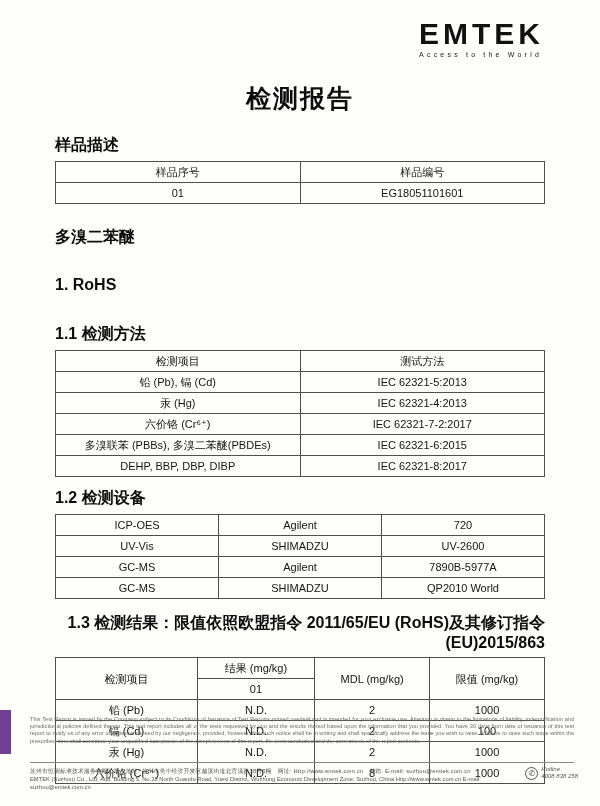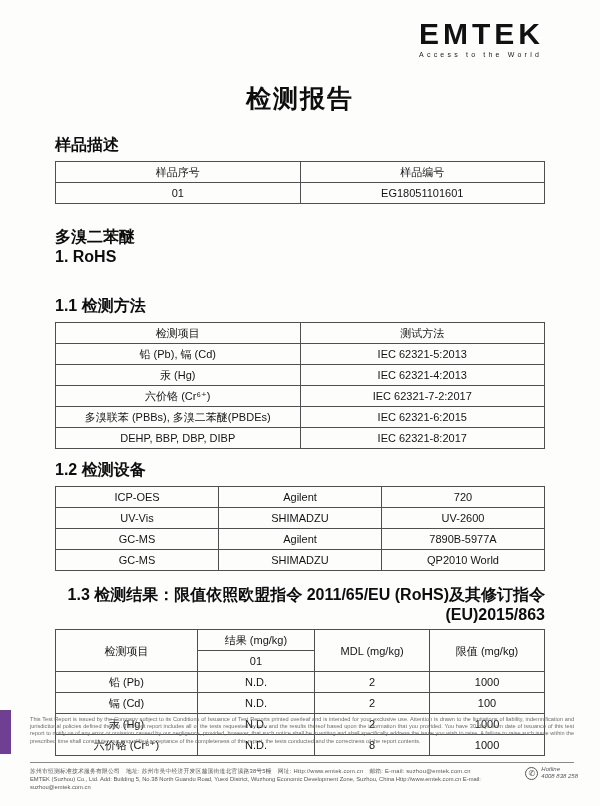--- a/index.html
+++ b/index.html
@@ -28,21 +28,21 @@
     margin:9px 55px 0 55px; font-size:10.5px; color:#111;
   }
   .info-row .mid { flex:1; text-align:center; }
   .info-row .right { white-space:nowrap; }
   
   .sec-heading {
     margin:0 55px; font-size:16px; font-weight:700; color:#0d0d0d;
   }
   .mt22 { margin-top:20px; }
   .mt24 { margin-top:23px; }
-  .mt30 { }
+  .mt30 { margin-top:28px; }
   .mt32 { margin-top:30px; }
   .mt12 { margin-top:11px; }
   .mt16 { margin-top:14px;text-align:right; }
   
   table {
     border-collapse:collapse; width:490px; margin:5px 55px 0 55px;
     table-layout:fixed; font-size:11px; color:#141414;
   }
   td {
     border:1px solid #4f4f4f; text-align:center; vertical-align:middle;

